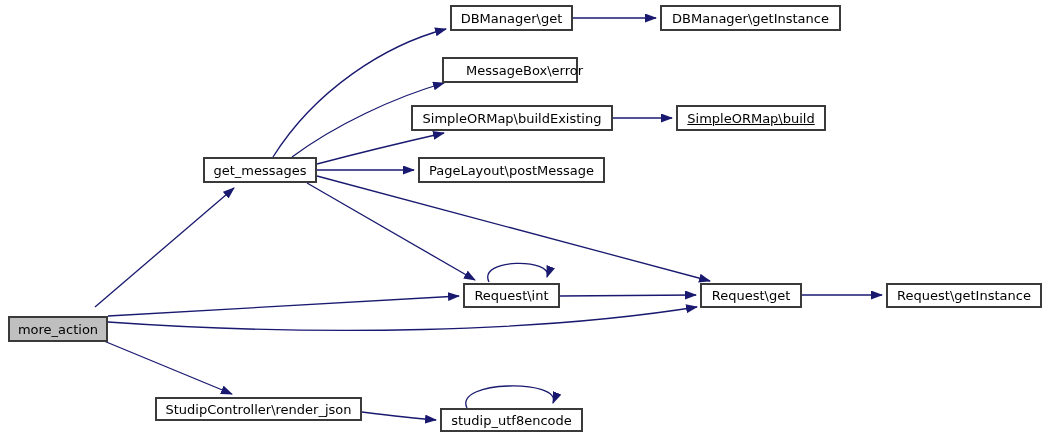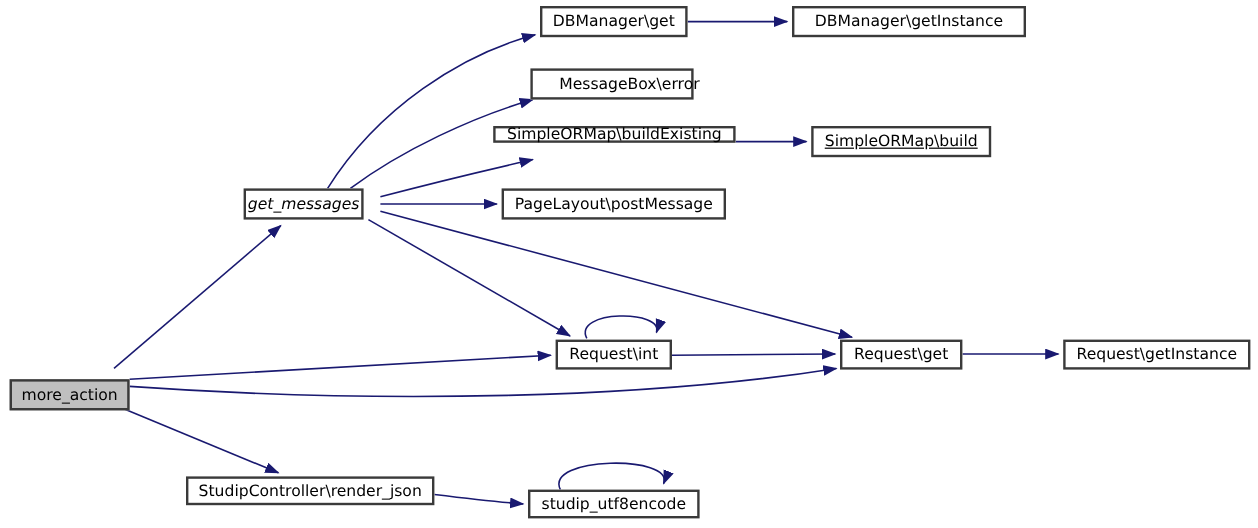--- a/index.html
+++ b/index.html
@@ -72,25 +72,25 @@
         <path d="M 613,118 L 672,118" class="edge" marker-end="url(#arrow)"></path>
         <path d="M 489,282 C 477,258 554,258 547,277" class="edge" marker-end="url(#arrow)"></path>
         <path d="M 560,296 L 696,295" class="edge" marker-end="url(#arrow)"></path>
         <path d="M 802,295 L 882,295" class="edge" marker-end="url(#arrow)"></path>
         <path d="M 362,412 C 395,416 412,418 436,420" class="edge" marker-end="url(#arrow)"></path>
         <path d="M 467,408 C 453,380 563,379 553,403" class="edge" marker-end="url(#arrow)"></path>
       </g>
   </svg>
   <div id="nodes-layer">
       <div class="node highlighted" style="left: 8px; top: 316px; width: 100px; height: 26px;">more_action</div>
-      <div class="node" style="left: 203px; top: 157px; width: 100px; height: 26px; font-style: italic;">get_messages</div>
+      <div class="node" style="left: 203px; top: 157px; width: 114px; height: 26px;">get_messages</div>
       <div class="node" style="left: 450px; top: 5px; width: 123px; height: 26px;">DBManager\get</div>
-      <div class="node" style="left: 660px; top: 5px; width: 195px; height: 26px;">DBManager\getInstance</div>
+      <div class="node" style="left: 660px; top: 5px; width: 181px; height: 26px;">DBManager\getInstance</div>
       <div class="node" style="left: 442px; top: 57px; width: 136px; height: 26px; padding-left: 29px;">MessageBox\error</div>
-      <div class="node" style="left: 411px; top: 105px; width: 202px; height: 14px; text-align: right;">SimpleORMap\buildExisting</div>
+      <div class="node" style="left: 411px; top: 105px; width: 202px; height: 26px; text-align: right;">SimpleORMap\buildExisting</div>
       <div class="node" style="left: 676px; top: 105px; width: 150px; height: 26px; text-decoration: underline;">SimpleORMap\build</div>
       <div class="node" style="left: 418px; top: 157px; width: 187px; height: 26px;">PageLayout\postMessage</div>
       <div class="node" style="left: 463px; top: 283px; width: 97px; height: 25px;">Request\int</div>
       <div class="node" style="left: 700px; top: 283px; width: 102px; height: 25px;">Request\get</div>
       <div class="node" style="left: 886px; top: 283px; width: 156px; height: 25px;">Request\getInstance</div>
       <div class="node" style="left: 155px; top: 397px; width: 207px; height: 24px;">StudipController\render_json</div>
       <div class="node" style="left: 440px; top: 408px; width: 143px; height: 24px;">studip_utf8encode</div>
     </div>
 </div>
 

